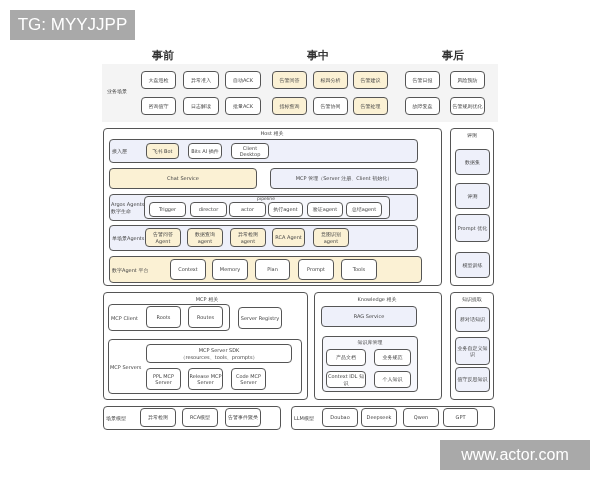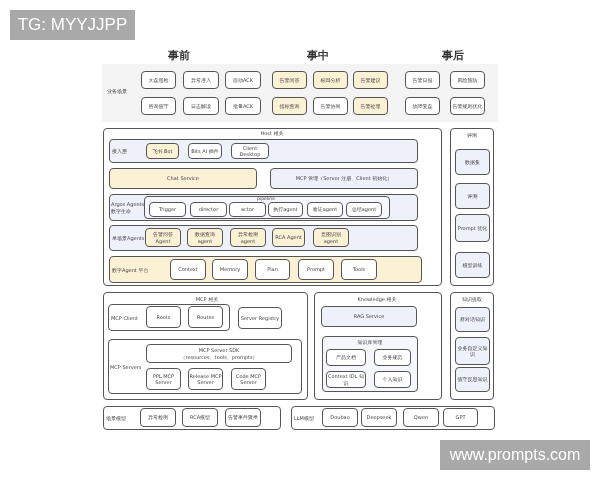--- a/index.html
+++ b/index.html
@@ -17,21 +17,21 @@
   .frame-lav { position: absolute; border: 1.2px solid #555; border-radius: 4px; background: #eef0fa; }
   .frame-yel { position: absolute; border: 1.2px solid #555; border-radius: 4px; background: #fbf1d4; }
   .label { position: absolute; font-size: 5px; color: #444; white-space: nowrap; line-height: 1.3; }
   .ttl { position: absolute; font-size: 5px; color: #444; white-space: nowrap; transform: translateX(-50%); }
 </style>
 </head>
 <body>
 
 <div class="wm wm-tl">TG: MYYJJPP</div>
 
-<div class="phase" style="left:168px;">事前</div>
+<div class="phase" style="left:152px;">事前</div>
 <div class="phase" style="left:307px;">事中</div>
 <div class="phase" style="left:442px;">事后</div>
 
 <div class="band" style="left:102px; top:64px; width:396px; height:58px;"></div>
 <div class="label" style="left:107px; top:88px;">业务场景</div>
 
 <div class="box" style="left:141px;top:71px;width:35px;height:18px;">大盘巡检</div>
 <div class="box" style="left:183px;top:71px;width:36px;height:18px;">异常准入</div>
 <div class="box" style="left:225px;top:71px;width:36px;height:18px;">自动ACK</div>
 <div class="box" style="left:141px;top:97px;width:35px;height:18px;">咨询值守</div>
@@ -148,13 +148,13 @@
 <div class="box" style="left:182px;top:408px;width:36px;height:19px;">RCA模型</div>
 <div class="box" style="left:225px;top:408px;width:36px;height:19px;">告警事件聚类</div>
 
 <div class="frame" style="left:291px;top:406px;width:204px;height:24px;"></div>
 <div class="label" style="left:294px;top:415px;">LLM模型</div>
 <div class="box" style="left:322px;top:408px;width:36px;height:19px;">Doubao</div>
 <div class="box" style="left:361px;top:408px;width:36px;height:19px;">Deepseek</div>
 <div class="box" style="left:403px;top:408px;width:36px;height:19px;">Qwen</div>
 <div class="box" style="left:443px;top:408px;width:35px;height:19px;">GPT</div>
 
-<div class="wm wm-br">www.prompts.com</div>
+<div class="wm wm-br">www.actor.com</div>
 
 </body></html>

